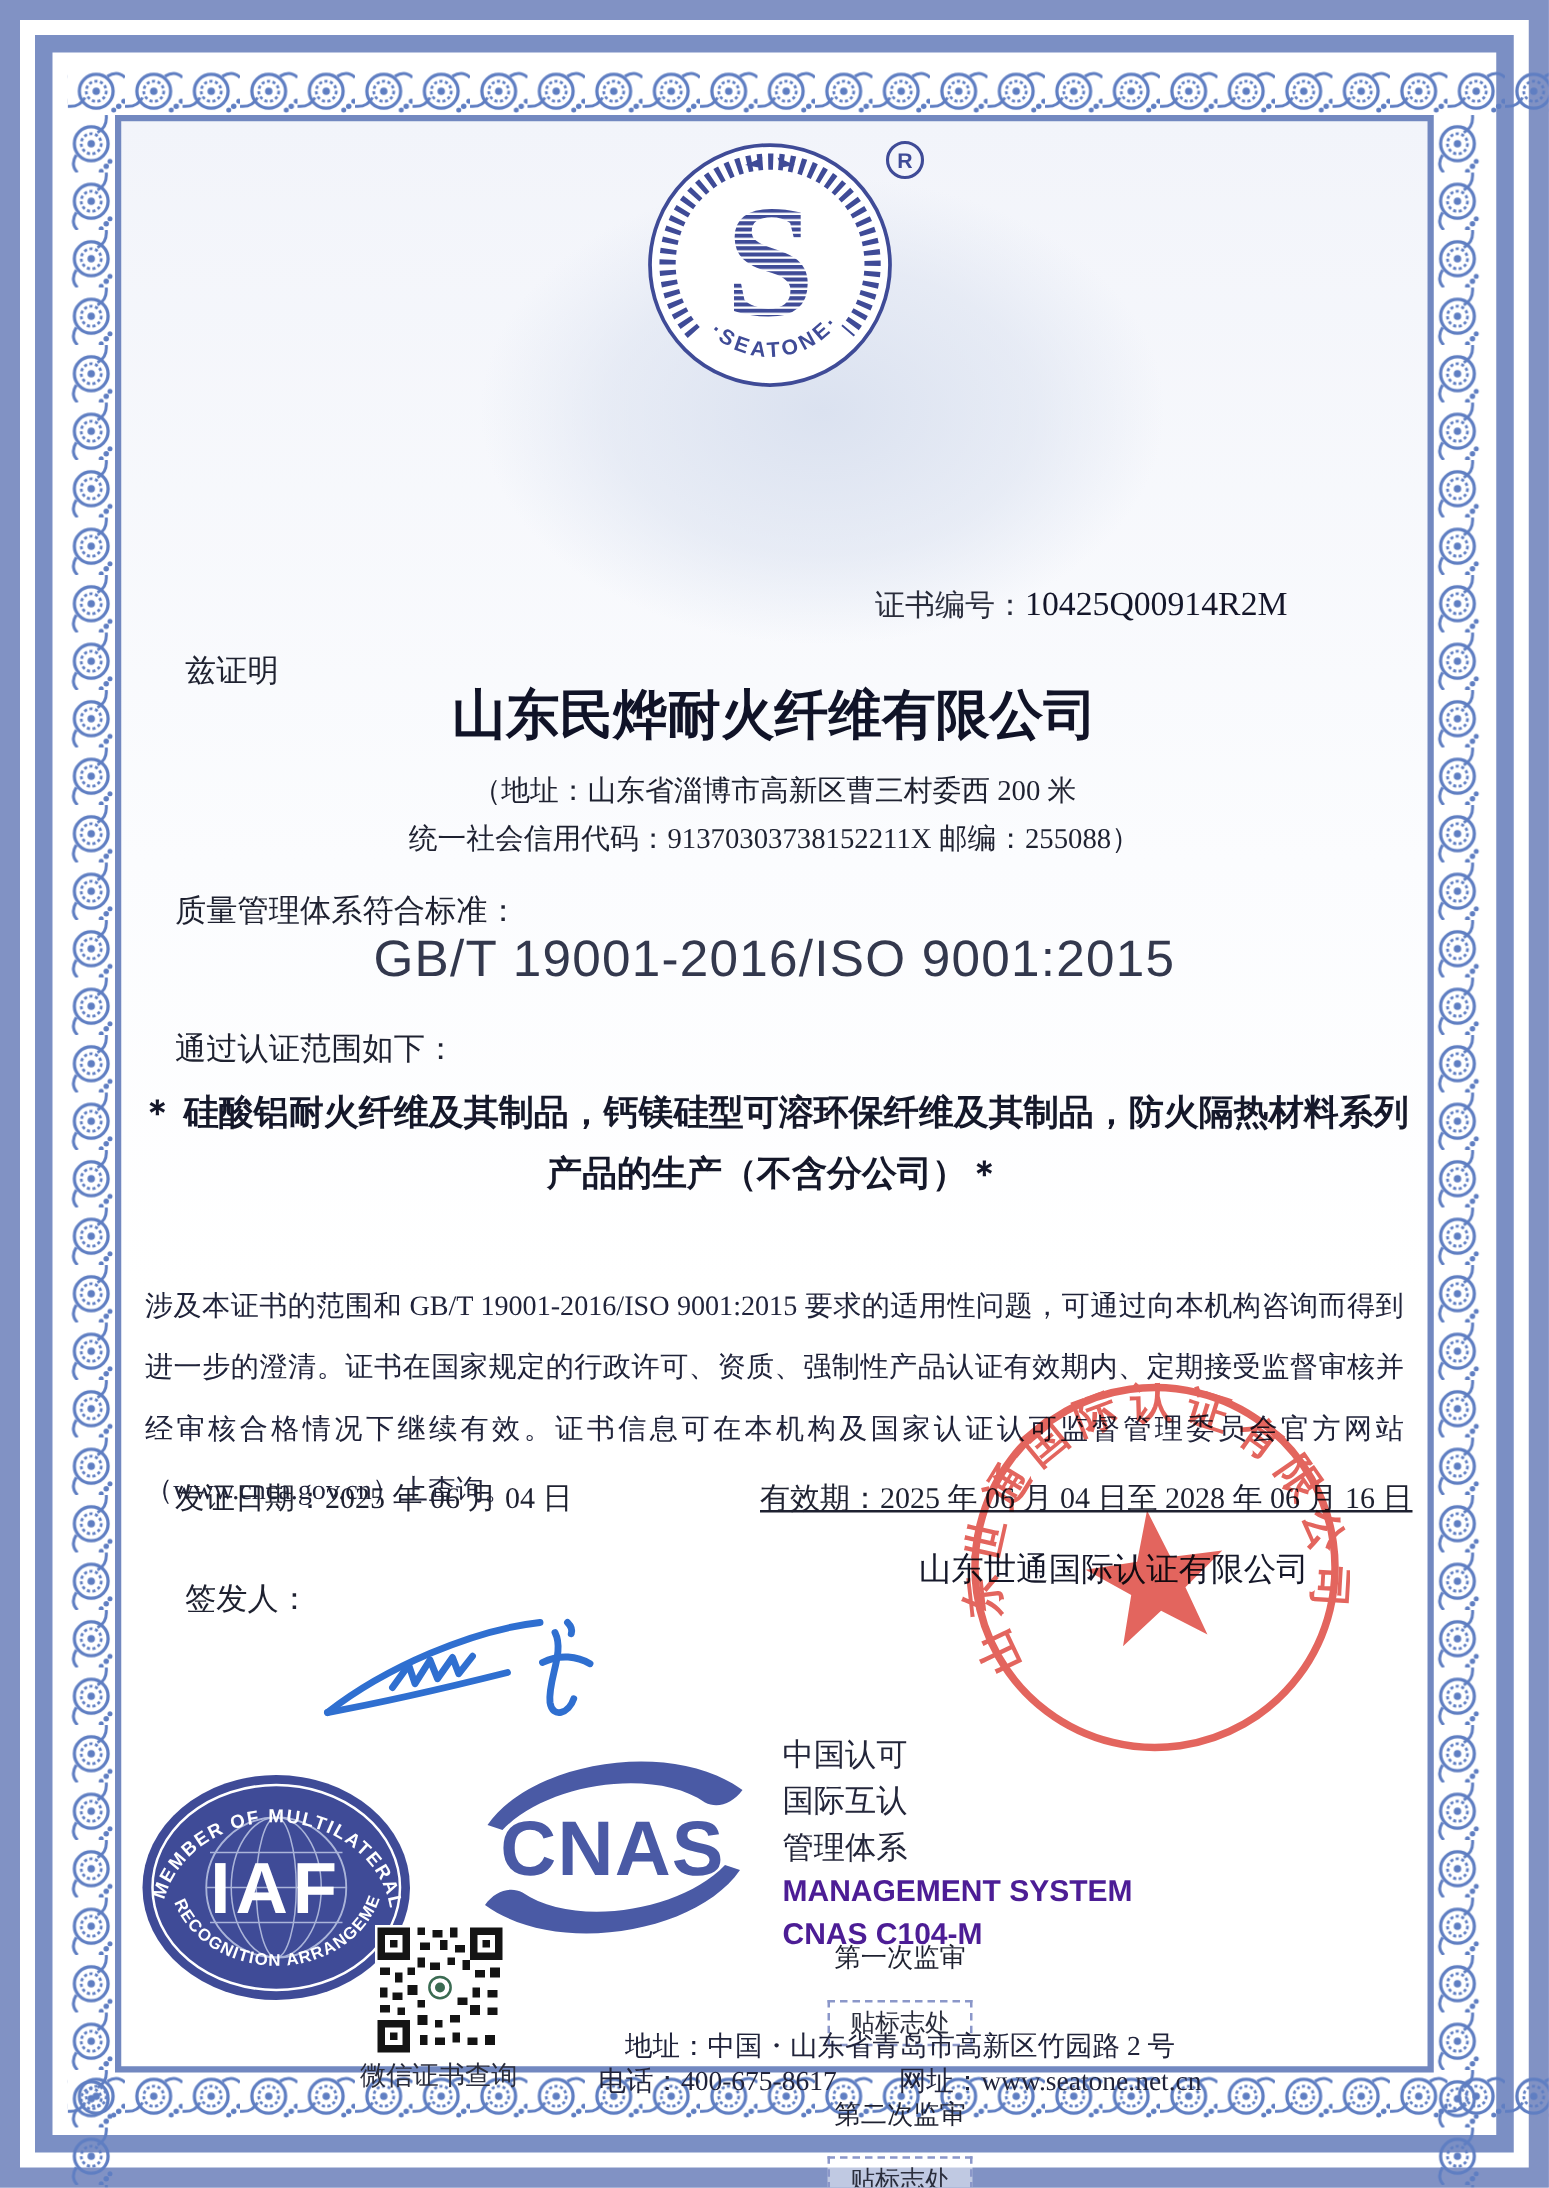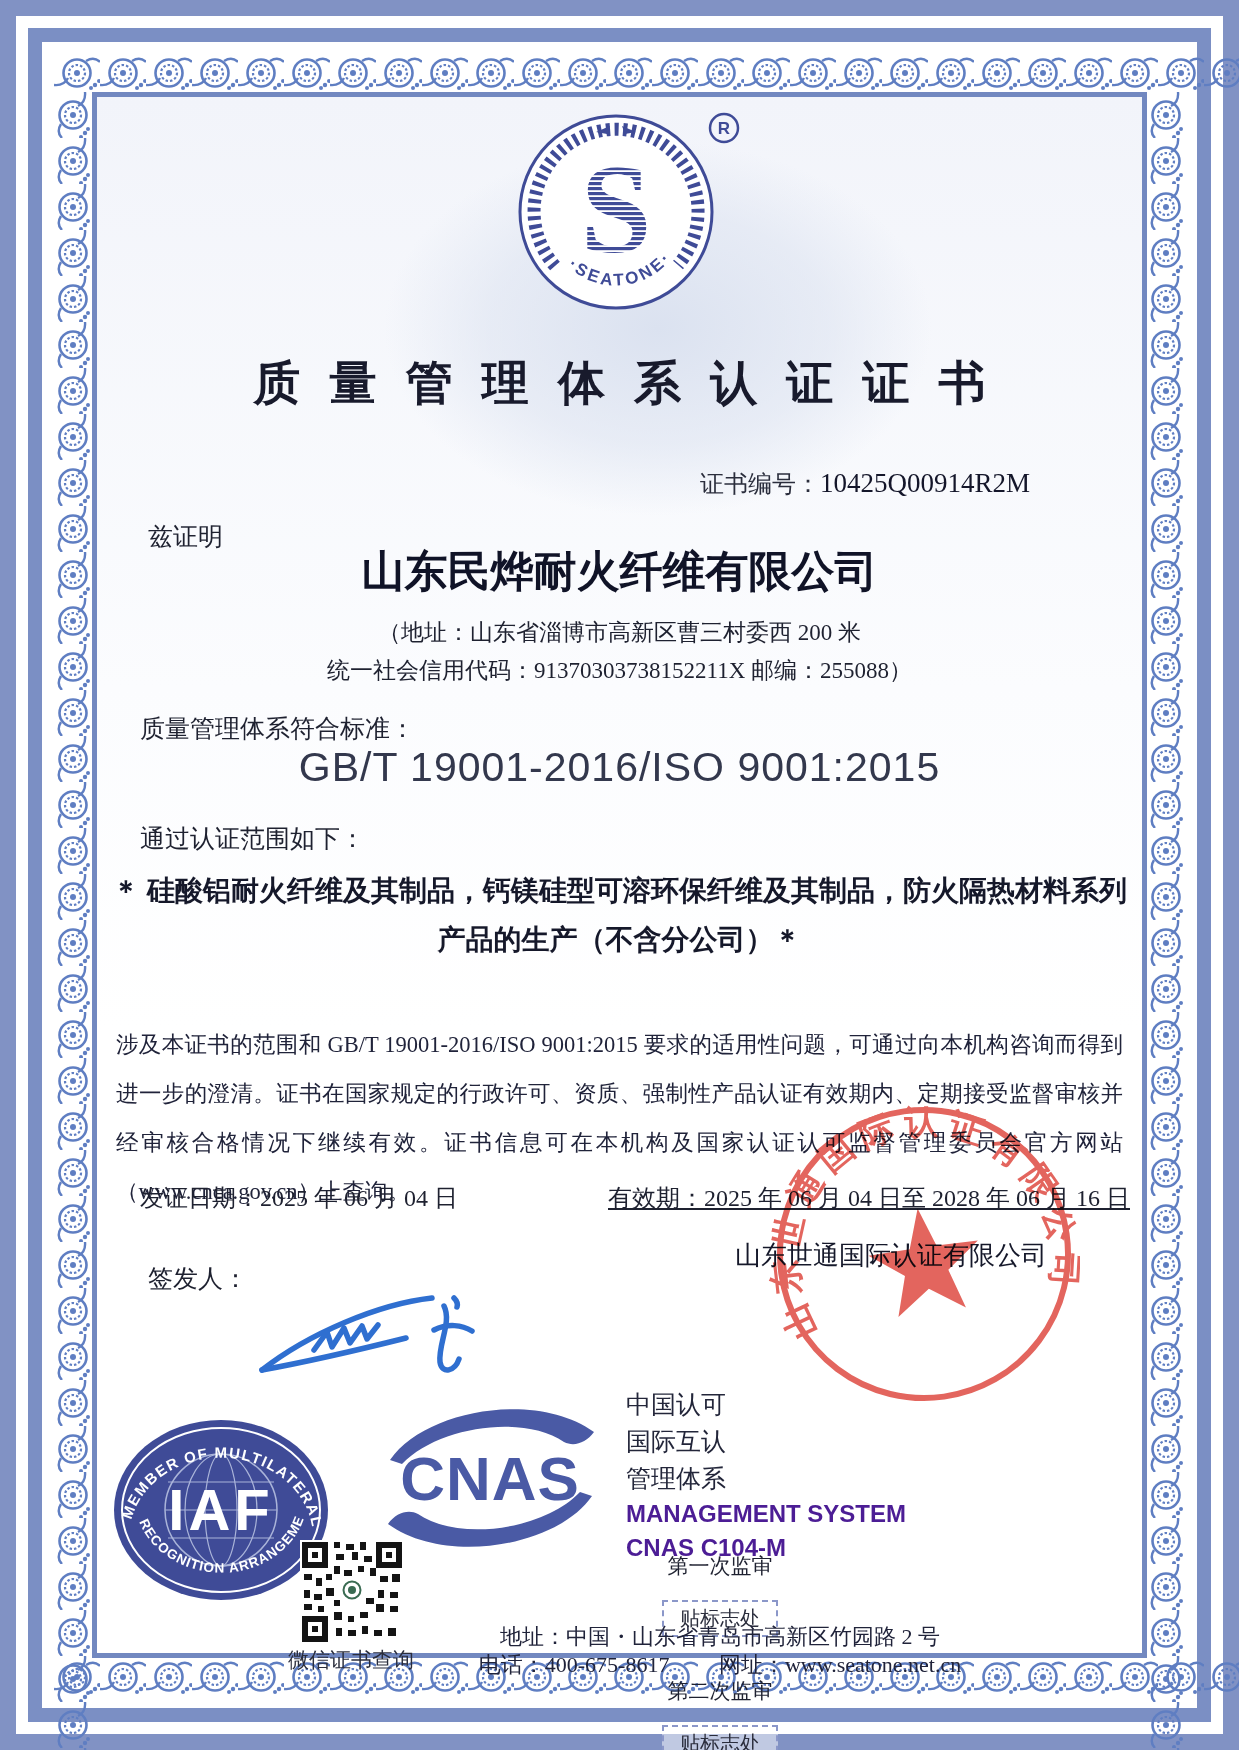--- a/index.html
+++ b/index.html
@@ -139,21 +139,20 @@
     <path d="M 63,164 A 82,82 0 1 1 186,163" fill="none" stroke="#3f4b97" stroke-width="13" stroke-dasharray="4 4.5"></path>
     <path d="M 104,30 l 14,-6 l -3,8 z M 144,30 l -14,-6 l 3,8 z" fill="#3f4b97"></path>
     <text x="124" y="150" text-anchor="middle" font-family="'Liberation Serif',serif" font-weight="700" font-size="128" fill="url(#sstripe)">S</text>
     <text font-size="17" font-weight="700" fill="#3f4b97" letter-spacing="3" font-family="'Liberation Sans',sans-serif">
       <textPath href="#seatarc" startOffset="8">·SEATONE·</textPath>
     </text>
     <circle cx="232" cy="26" r="14" fill="none" stroke="#3f4b97" stroke-width="2.5"></circle>
     <text x="232" y="32" text-anchor="middle" font-size="17" font-weight="700" fill="#3f4b97" font-family="'Liberation Sans',sans-serif">R</text>
   </svg>
 
-  <div class="abs title">质量管理体系认证证书</div>
   <div class="abs certno">
     <span>证书编号：</span><b>10425Q00914R2M</b>
   </div>
 
   <div class="abs certify">兹证明</div>
   <div class="abs company">山东民烨耐火纤维有限公司</div>
   <div class="abs addr1">（地址：山东省淄博市高新区曹三村委西 200 米</div>
   <div class="abs addr2">统一社会信用代码：91370303738152211X 邮编：255088）</div>
 
   <div class="abs stdlabel">质量管理体系符合标准：</div>

